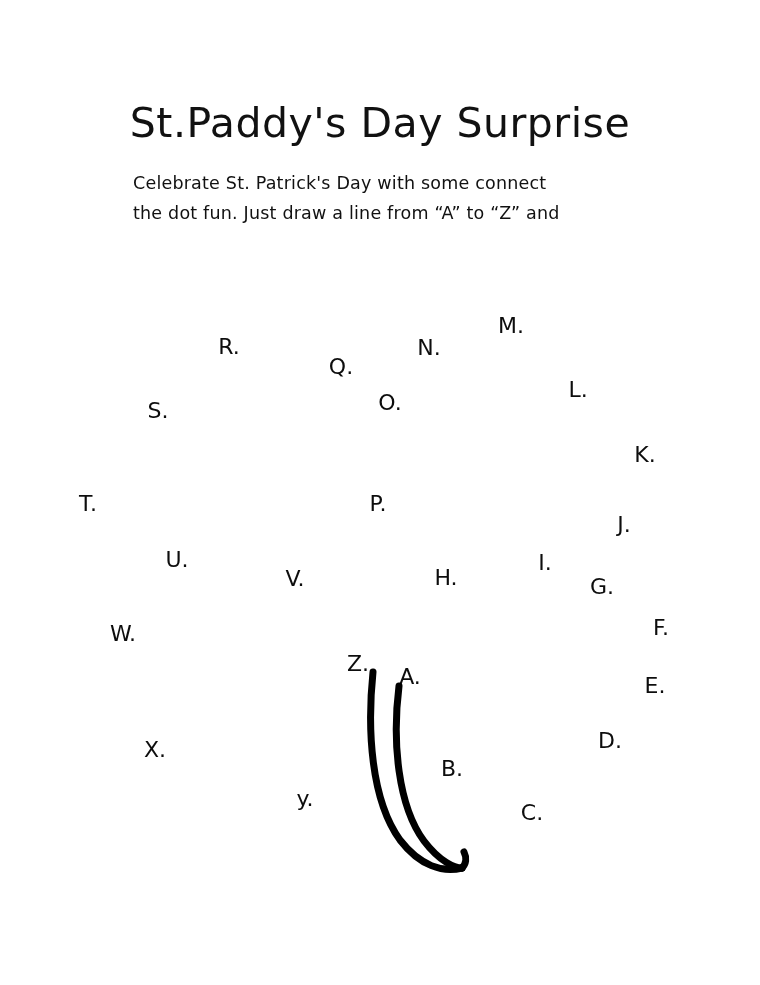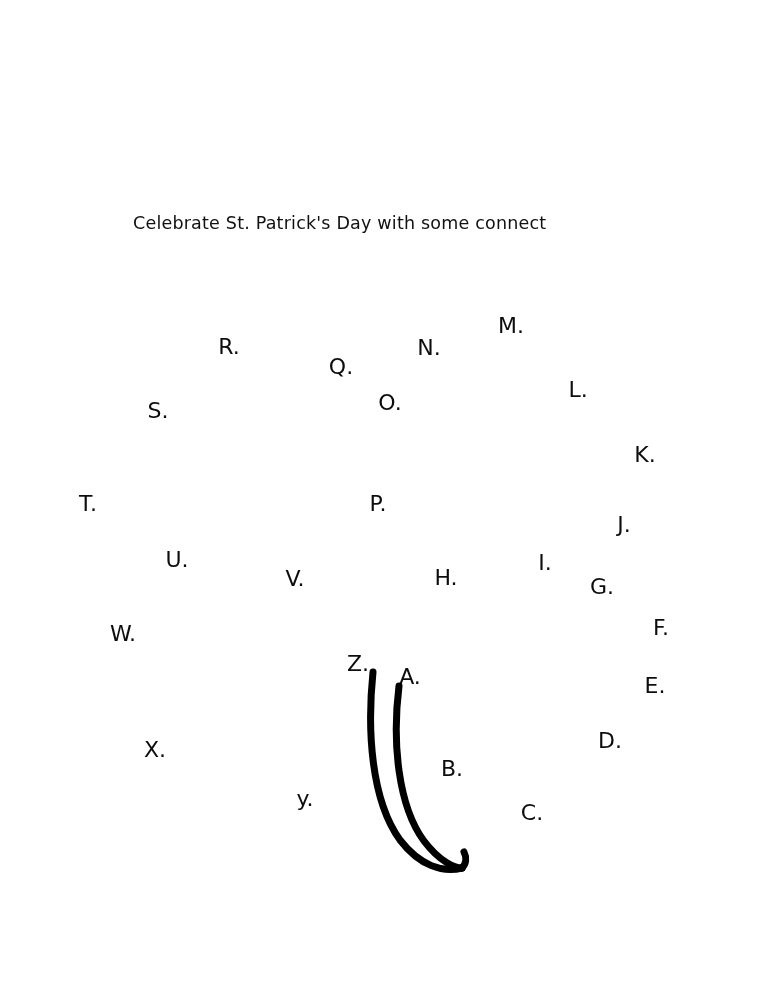--- a/index.html
+++ b/index.html
@@ -32,21 +32,20 @@
   .instructions {
     position: absolute;
     top: 168px;
     left: 133px;
     width: 530px;
     font-family: "DejaVu Sans", sans-serif;
     font-size: 17.5px;
     line-height: 30px;
     letter-spacing: 0.2px;
     color: #111111;
-    margin-top: 40px;
   }
   .instructions .line {
     display: block;
     white-space: nowrap;
   }
   .dot-layer {
     position: absolute;
     inset: 0;
   }
   .dot-label {
@@ -64,23 +63,25 @@
     width: 760px;
     height: 985px;
     pointer-events: none;
   }
 </style>
 </head>
 <body>
 
 <div class="page">
 
+  <h1 class="title">St.Paddy's Day Surprise</h1>
 
   <div class="instructions">
     <span class="line">Celebrate St. Patrick's Day with some connect</span>
+    <span class="line">the dot fun. Just draw a line from “A” to “Z” and</span>
   </div>
 
   <div class="dot-layer">
     <span class="dot-label" style="left:511px; top:325px;">M.</span>
     <span class="dot-label" style="left:429px; top:347px;">N.</span>
     <span class="dot-label" style="left:229px; top:346px;">R.</span>
     <span class="dot-label" style="left:341px; top:366px;">Q.</span>
     <span class="dot-label" style="left:578px; top:389px;">L.</span>
     <span class="dot-label" style="left:390px; top:402px;">O.</span>
     <span class="dot-label" style="left:158px; top:410px;">S.</span>

